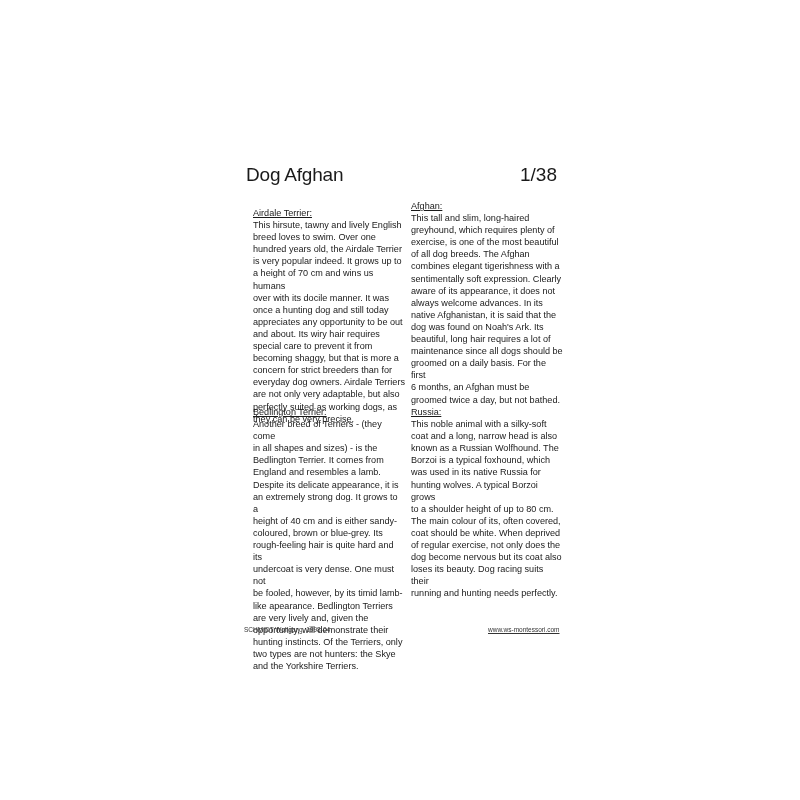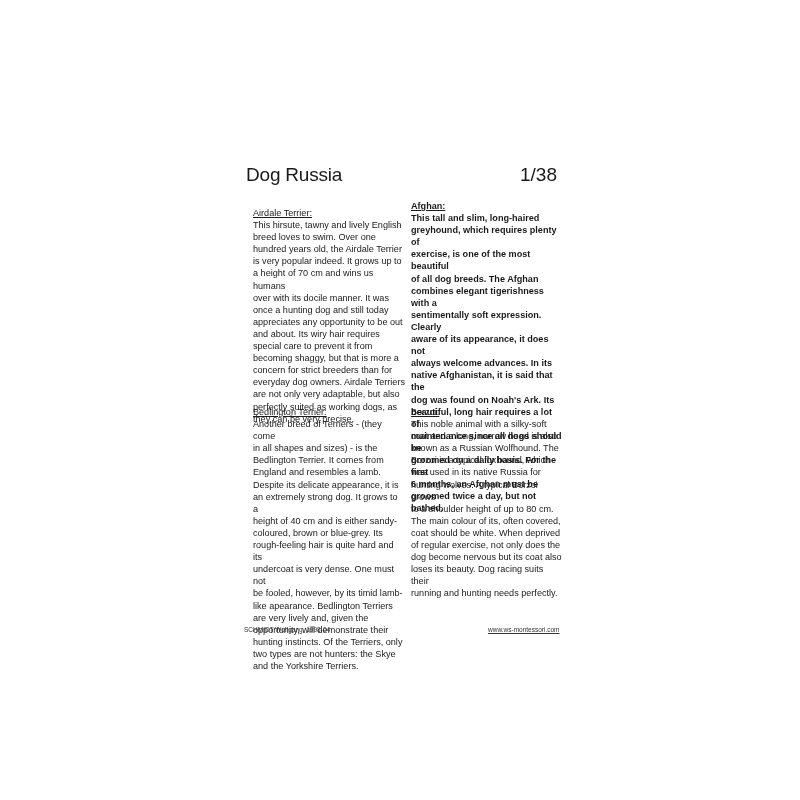--- a/index.html
+++ b/index.html
@@ -4,30 +4,30 @@
 <style>
   html, body { margin:0; padding:0; background:#fff; }
   body { width:800px; height:800px; position:relative; overflow:hidden;
          font-family:"Liberation Sans", sans-serif; color:#1a1a1a; }
   .page-title { position:absolute; left:246px; top:164px; font-size:19px; font-weight:normal; letter-spacing:-0.2px; }
   .page-number { position:absolute; left:520px; top:164px; font-size:19px; }
   .entry { position:absolute; width:152px; font-size:9.1px; line-height:12.1px; }
   .entry .heading { text-decoration:underline; display:block; }
   .entry .text { display:block; white-space:pre-line; }
   #e0 { left:253px; top:200px;margin-top:7px; }
-  #e1 { left:411px; top:200px;font-weight:bold; }
+  #e1 { left:411px; top:200px; }
   #e2 { left:253px; top:406px; }
   #e3 { left:411px; top:406px; }
   .footer-left { position:absolute; left:244px; top:626px; font-size:6.5px; color:#333; }
   .footer-right { position:absolute; left:488px; top:626px; font-size:6.5px; color:#333; text-decoration:underline; }
 </style>
 </head>
 <body>
 
-<div class="page-title">Dog Russia</div>
+<div class="page-title">Dog Afghan</div>
 <div class="page-number">1/38</div>
 
 <div id="e0" class="entry">
   <span class="heading">Airdale Terrier:</span>
   <span class="text">This hirsute, tawny and lively English
 breed loves to swim. Over one
 hundred years old, the Airdale Terrier
 is very popular indeed. It grows up to
 a height of 70 cm and wins us humans
 over with its docile manner. It was
@@ -74,21 +74,21 @@
 undercoat is very dense. One must not
 be fooled, however, by its timid lamb-
 like apearance. Bedlington Terriers
 are very lively and, given the
 opportunity, will demonstrate their
 hunting instincts. Of the Terriers, only
 two types are not hunters: the Skye
 and the Yorkshire Terriers.</span>
 </div>
 <div id="e3" class="entry">
-  <span class="heading">Borzoi:</span>
+  <span class="heading">Russia:</span>
   <span class="text">This noble animal with a silky-soft
 coat and a long, narrow head is also
 known as a Russian Wolfhound. The
 Borzoi is a typical foxhound, which
 was used in its native Russia for
 hunting wolves. A typical Borzoi grows
 to a shoulder height of up to 80 cm.
 The main colour of its, often covered,
 coat should be white. When deprived
 of regular exercise, not only does the

